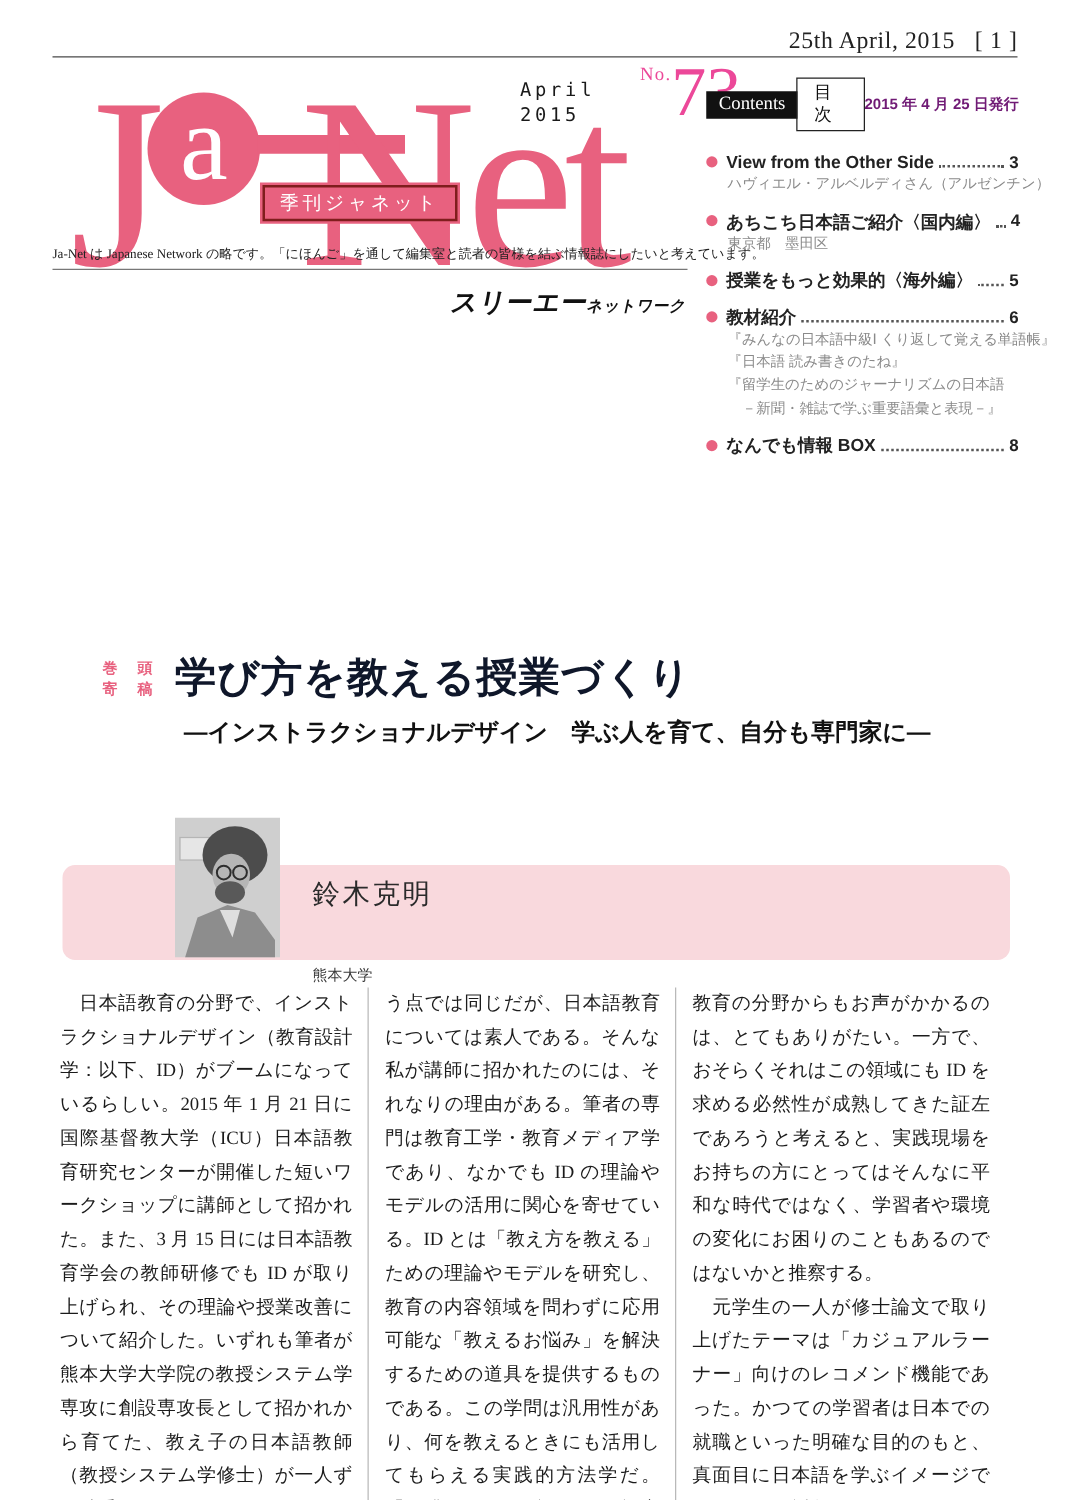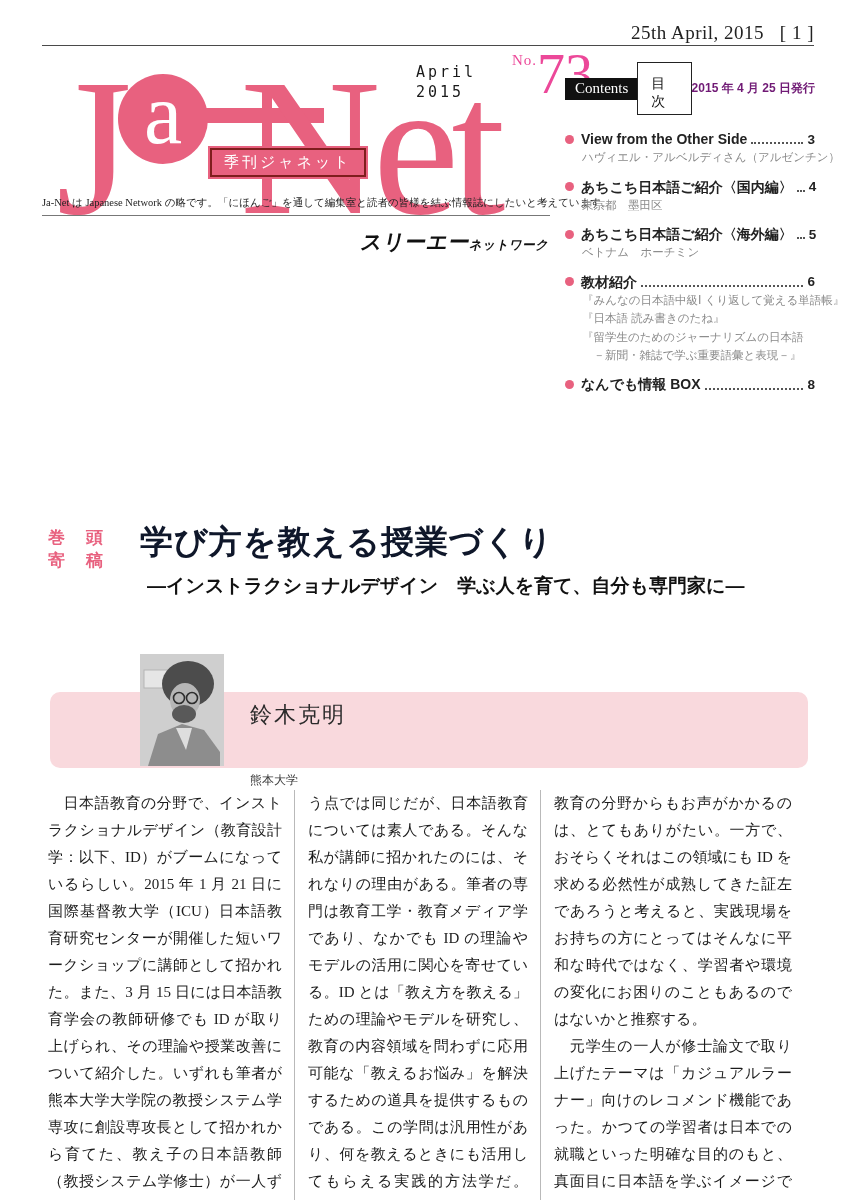--- a/index.html
+++ b/index.html
@@ -49,34 +49,34 @@
              transform:skewX(-12deg);color:#111;white-space:nowrap;}
   .pub-main{font-size:21px;font-weight:bold;letter-spacing:.5px;}
   .pub-sub{font-size:12.5px;font-weight:bold;letter-spacing:.5px;}
 
   
   .toc{position:absolute;left:565px;top:62px;width:250px;}
   .toc-head{display:flex;align-items:center;}
   .toc-head-en{background:#111;color:#fff;font-family:"Liberation Serif","DejaVu Serif",serif;
                font-size:15px;padding:2px 10px 3px;}
   .toc-head-ja{border:1.5px solid #222;color:#111;font-size:14px;letter-spacing:4px;
-               padding:12px 13px 3px;margin-left:-1px;}
+               padding:2px 13px 3px;margin-left:-1px;}
   .toc-date{margin-left:auto;font-size:12px;font-weight:bold;color:#701a75;white-space:nowrap;}
   .toc-list{margin-top:15px;}
   .toc-item{margin-bottom:11px;}
   .toc-row{display:flex;align-items:center;}
   .toc-bullet{flex:none;width:9px;height:9px;border-radius:50%;background:var(--pink);margin-right:7px;}
   .toc-title{font-size:14px;font-weight:bold;color:#222;white-space:nowrap;line-height:1.3;}
   .toc-dots{flex:1;border-bottom:2px dotted #555;margin:8px 4px 0;min-width:8px;}
   .toc-page{font-size:13.5px;font-weight:bold;color:#222;}
   .toc-sub{font-size:11.5px;color:var(--gray);line-height:1.6;padding-left:17px;white-space:nowrap;}
 
   
   .feat-label{position:absolute;left:48px;top:526px;width:76px;color:var(--pink);
-              font-family:"Liberation Serif","DejaVu Serif",serif;font-size:17px;font-weight:bold;}
+              font-family:"Liberation Serif","DejaVu Serif",serif;font-size:12px;font-weight:bold;text-align:right;}
   .feat-label .lbl{display:block;letter-spacing:2px;white-space:nowrap;}
   .feat-label .lbl-rule{border-top:1px solid var(--pink);margin:9px 0 8px;width:72px;}
   .feat-title{position:absolute;left:140px;top:520px;font-family:"Liberation Serif","DejaVu Serif",serif;
               font-size:33px;font-weight:600;color:#0f172a;letter-spacing:1px;white-space:nowrap;}
   .feat-subtitle{position:absolute;left:147px;top:573px;font-family:Liberation Sans, sans-serif;
                  font-size:19px;font-weight:bold;color:#111;white-space:nowrap;}
 
   
   .author-band{position:absolute;left:50px;top:692px;width:758px;height:76px;
                background:var(--pink-light);border-radius:10px;}
@@ -148,25 +148,24 @@
           <span class="toc-bullet"></span>
           <span class="toc-title">あちこち日本語ご紹介〈国内編〉</span>
           <span class="toc-dots"></span>
           <span class="toc-page">4</span>
         </div>
         <div class="toc-sub">東京都　墨田区</div>
       </div>
       <div class="toc-item">
         <div class="toc-row">
           <span class="toc-bullet"></span>
-          <span class="toc-title">あちこち日本語ご紹介〈海外編〉</span>
+          <span class="toc-title">授業をもっと効果的〈海外編〉</span>
           <span class="toc-dots"></span>
           <span class="toc-page">5</span>
         </div>
-        <div class="toc-sub">ベトナム　ホーチミン</div>
       </div>
       <div class="toc-item">
         <div class="toc-row">
           <span class="toc-bullet"></span>
           <span class="toc-title">教材紹介</span>
           <span class="toc-dots"></span>
           <span class="toc-page">6</span>
         </div>
         <div class="toc-sub">『みんなの日本語中級Ⅰ くり返して覚える単語帳』</div>
         <div class="toc-sub">『日本語 読み書きのたね』</div>

